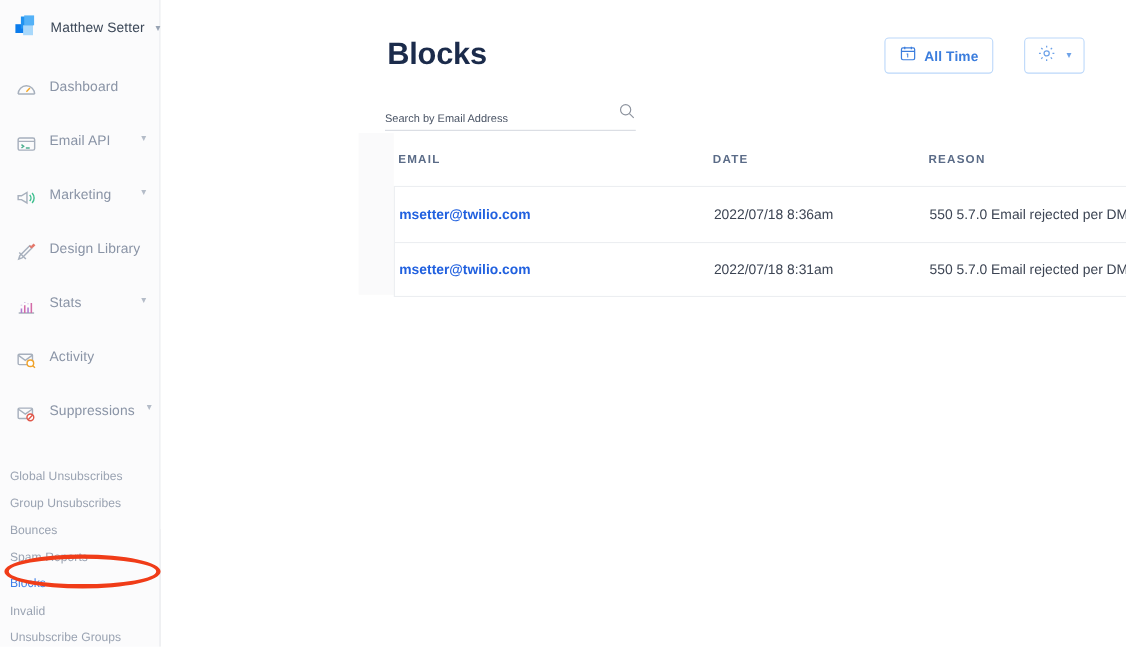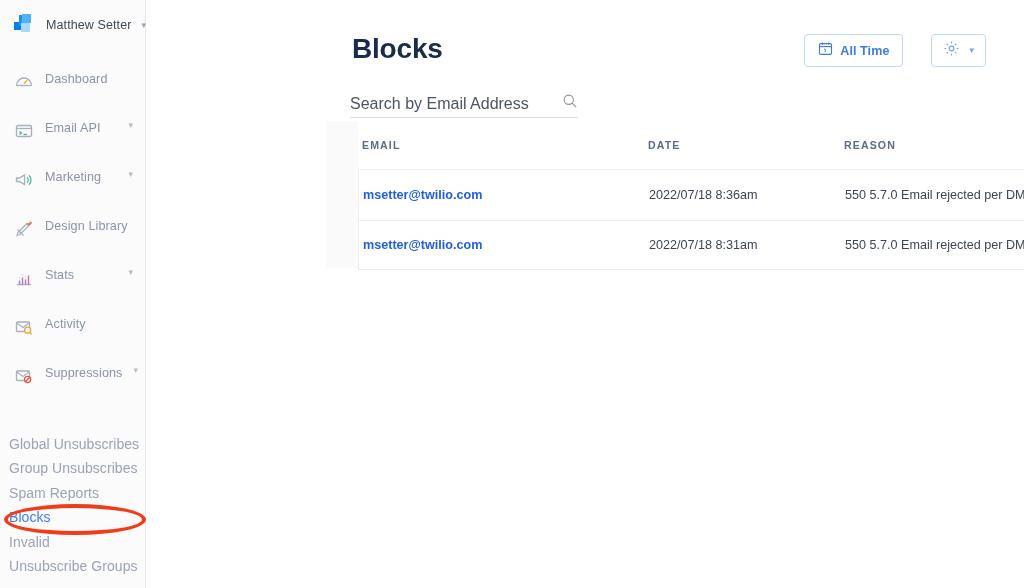--- a/index.html
+++ b/index.html
@@ -41,23 +41,23 @@
     display: flex; align-items: flex-start;
     height: 49px; padding: 0 12px 0 14px; gap: 11px;
     cursor: pointer;
   }
   .nav-icon { width: 20px; height: 20px; flex: none; display: block; }
   .nav-label { font-size: 12.6px; color: #8a94a6; white-space: nowrap; letter-spacing: .1px; }
   .nav-caret { margin-left: auto; color: #b4bcc8; font-size: 9px; line-height: 1; }
 
   .subnav { padding-top: 12px; }
   .sub-item {
-    height: 24.5px; display: flex; align-items: flex-end;
+    height: 24.5px; display: flex; align-items: flex-start;
     padding-left: 9px;
-    font-size: 14px; color: #9aa3b2; white-space: nowrap;
+    font-size: 11px; color: #9aa3b2; white-space: nowrap;
     cursor: pointer; letter-spacing: .05px;
   }
   .sub-item.active { color: #3f7ee8; }
 
   
   .annot {
     position: absolute; left: 4px; top: 504px;
     width: 142px; height: 31px;
     border: 4px solid #f03c18; border-radius: 50%;
     pointer-events: none;
@@ -81,21 +81,21 @@
   .btn .chev { color: #6ea2e8; font-size: 9px; line-height: 1; }
 
   .search-wrap {
     position: absolute; left: 204px; top: 93px;
     width: 228px; border-bottom: 1px solid #d7dbe2;
     display: flex; align-items: flex-end; padding-bottom: 4px;
   }
   .search-input {
     border: none; outline: none; background: transparent;
     font-family: "Liberation Sans", sans-serif;
-    font-size: 16px; color: #404a5c; width: 195px;
+    font-size: 10px; color: #404a5c; width: 195px;
   }
   .search-input::placeholder { color: #4a5465; opacity: 1; }
   .search-icon { margin-left: auto; }
 
   
   .table-gutter {
     position: absolute; left: 180px; top: 121px;
     width: 32px; height: 147px; background: #fafafb;
   }
   .table-wrap { position: absolute; left: 212px; top: 121px; width: 775px; }
@@ -223,20 +223,23 @@
       </div>
 
       <div class="subnav">
         <div class="sub-item">
           <span>Global Unsubscribes</span>
         </div>
         <div class="sub-item">
           <span>Group Unsubscribes</span>
         </div>
         <div class="sub-item">
+          <span>Bounces</span>
+        </div>
+        <div class="sub-item">
           <span>Spam Reports</span>
         </div>
         <div class="sub-item active">
           <span>Blocks</span>
         </div>
         <div class="sub-item">
           <span>Invalid</span>
         </div>
         <div class="sub-item">
           <span>Unsubscribe Groups</span>

